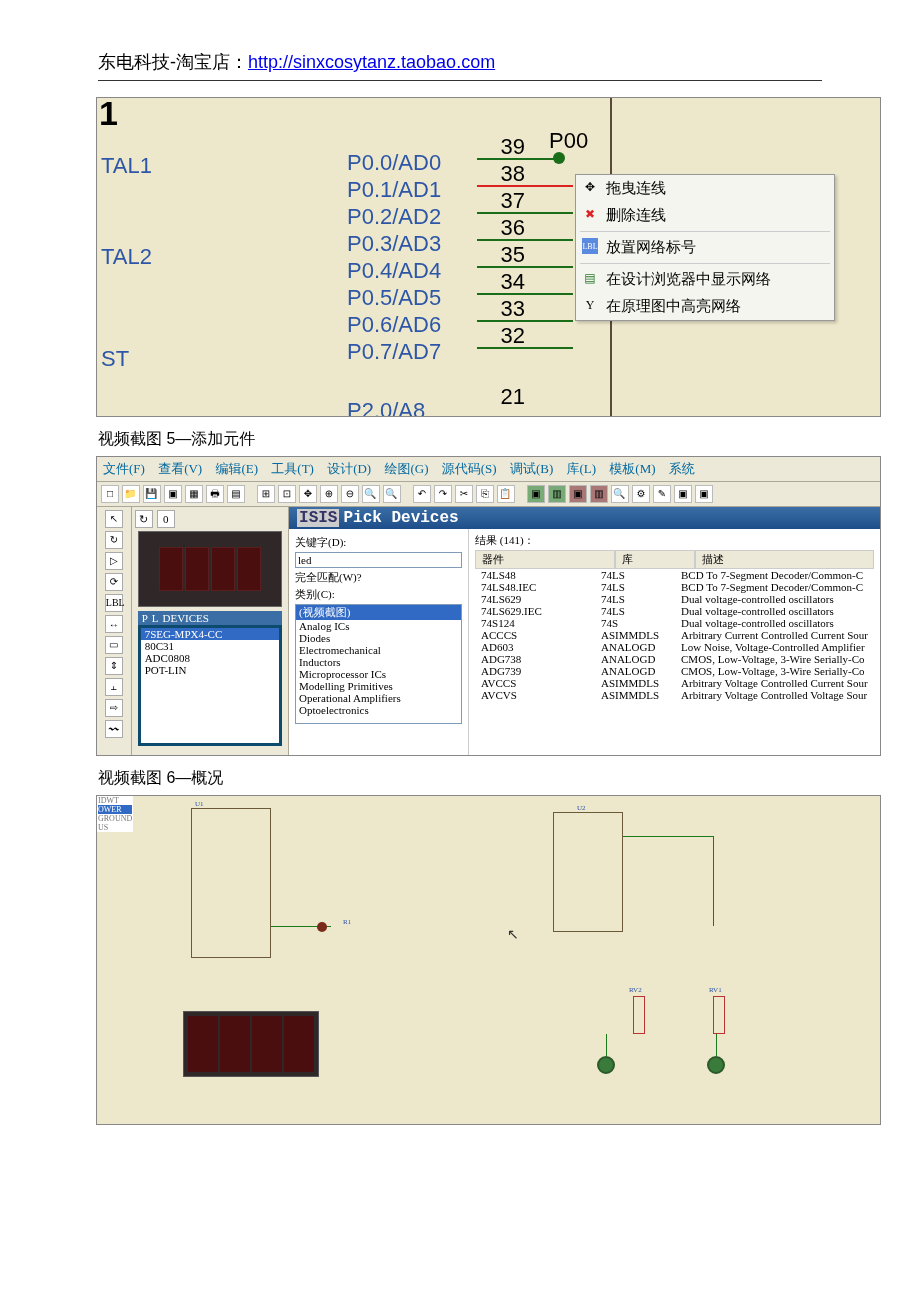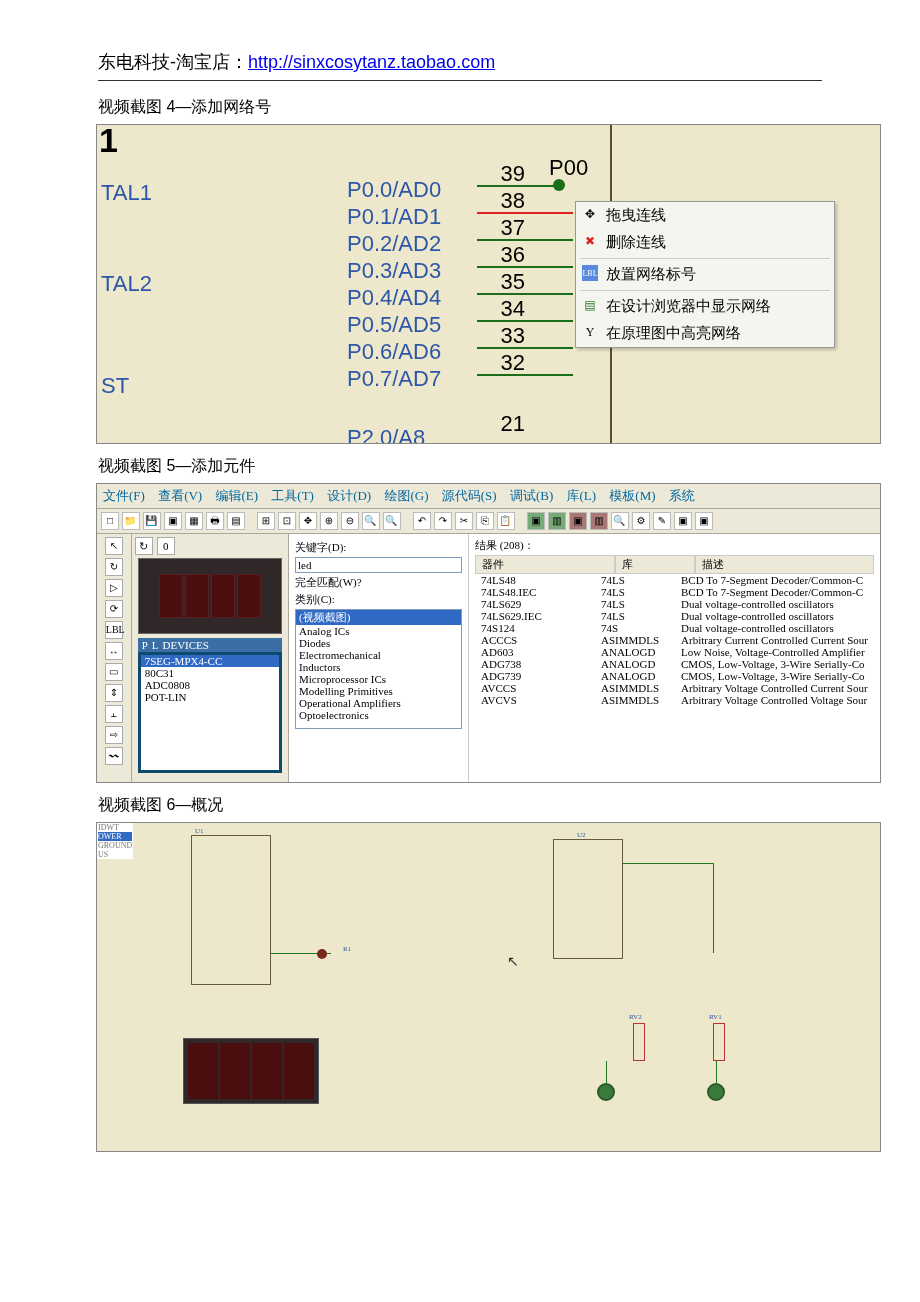--- a/index.html
+++ b/index.html
@@ -72,21 +72,20 @@
 .s6 .tinylbl{position:absolute;font:7px Tahoma;color:#2d56a8}
 </style>
 </head>
 <body>
 
 <div class="page">
 <div class="header">
 <span>东电科技-淘宝店：</span><a>http://sinxcosytanz.taobao.com</a>
 </div>
 
-<div class="caption">视频截图 4—添加网络号</div>
 
 <div class="shot s4">
 <div class="chip"></div>
 <div class="one">1</div>
 <div class="lbl" style="left:4px;top:55px">TAL1</div>
 <div class="lbl" style="left:4px;top:146px">TAL2</div>
 <div class="lbl" style="left:4px;top:248px">ST</div>
 <div class="lbl" style="left:250px;top:52px">P0.0/AD0</div>
 <div class="lbl" style="left:250px;top:79px">P0.1/AD1</div>
 <div class="lbl" style="left:250px;top:106px">P0.2/AD2</div>
@@ -206,40 +205,41 @@
             <span>DEVICES</span>
           </div>
 <div class="devlist">
 <div class="sel">7SEG-MPX4-CC</div>
 <div>80C31</div>
 <div>ADC0808</div>
 <div>POT-LIN</div>
 </div>
 </div>
 <div class="pickwin">
+<div class="ttl"><span style="background:#ccc;color:#336;padding:0 2px;margin-right:4px">ISIS</span><span>Pick Devices</span></div>
 <div class="pickbody">
 <div class="leftpane">
 <label>关键字(D):</label>
 <input value="led" style="">
 <label>完全匹配(W)?</label>
 <label>类别(C):</label>
 <div class="catlist">
 <div class="sel">(视频截图)</div>
 <div>Analog ICs</div>
 <div>Diodes</div>
 <div>Electromechanical</div>
 <div>Inductors</div>
 <div>Microprocessor ICs</div>
 <div>Modelling Primitives</div>
 <div>Operational Amplifiers</div>
 <div>Optoelectronics</div>
 </div>
 </div>
 <div class="rightpane">
-<label>结果 (208)：</label>
+<label>结果 (141)：</label>
 <div class="reshdr">
 <span class="c1">器件</span>
 <span class="c2">库</span>
 <span class="c3">描述</span>
 </div>
 <div class="reslist" id="reslist">
                 <div class="resrow">
                   <span class="c1">74LS48</span>
                   <span class="c2">74LS</span>
                   <span class="c3">BCD To 7-Segment Decoder/Common-C</span>

